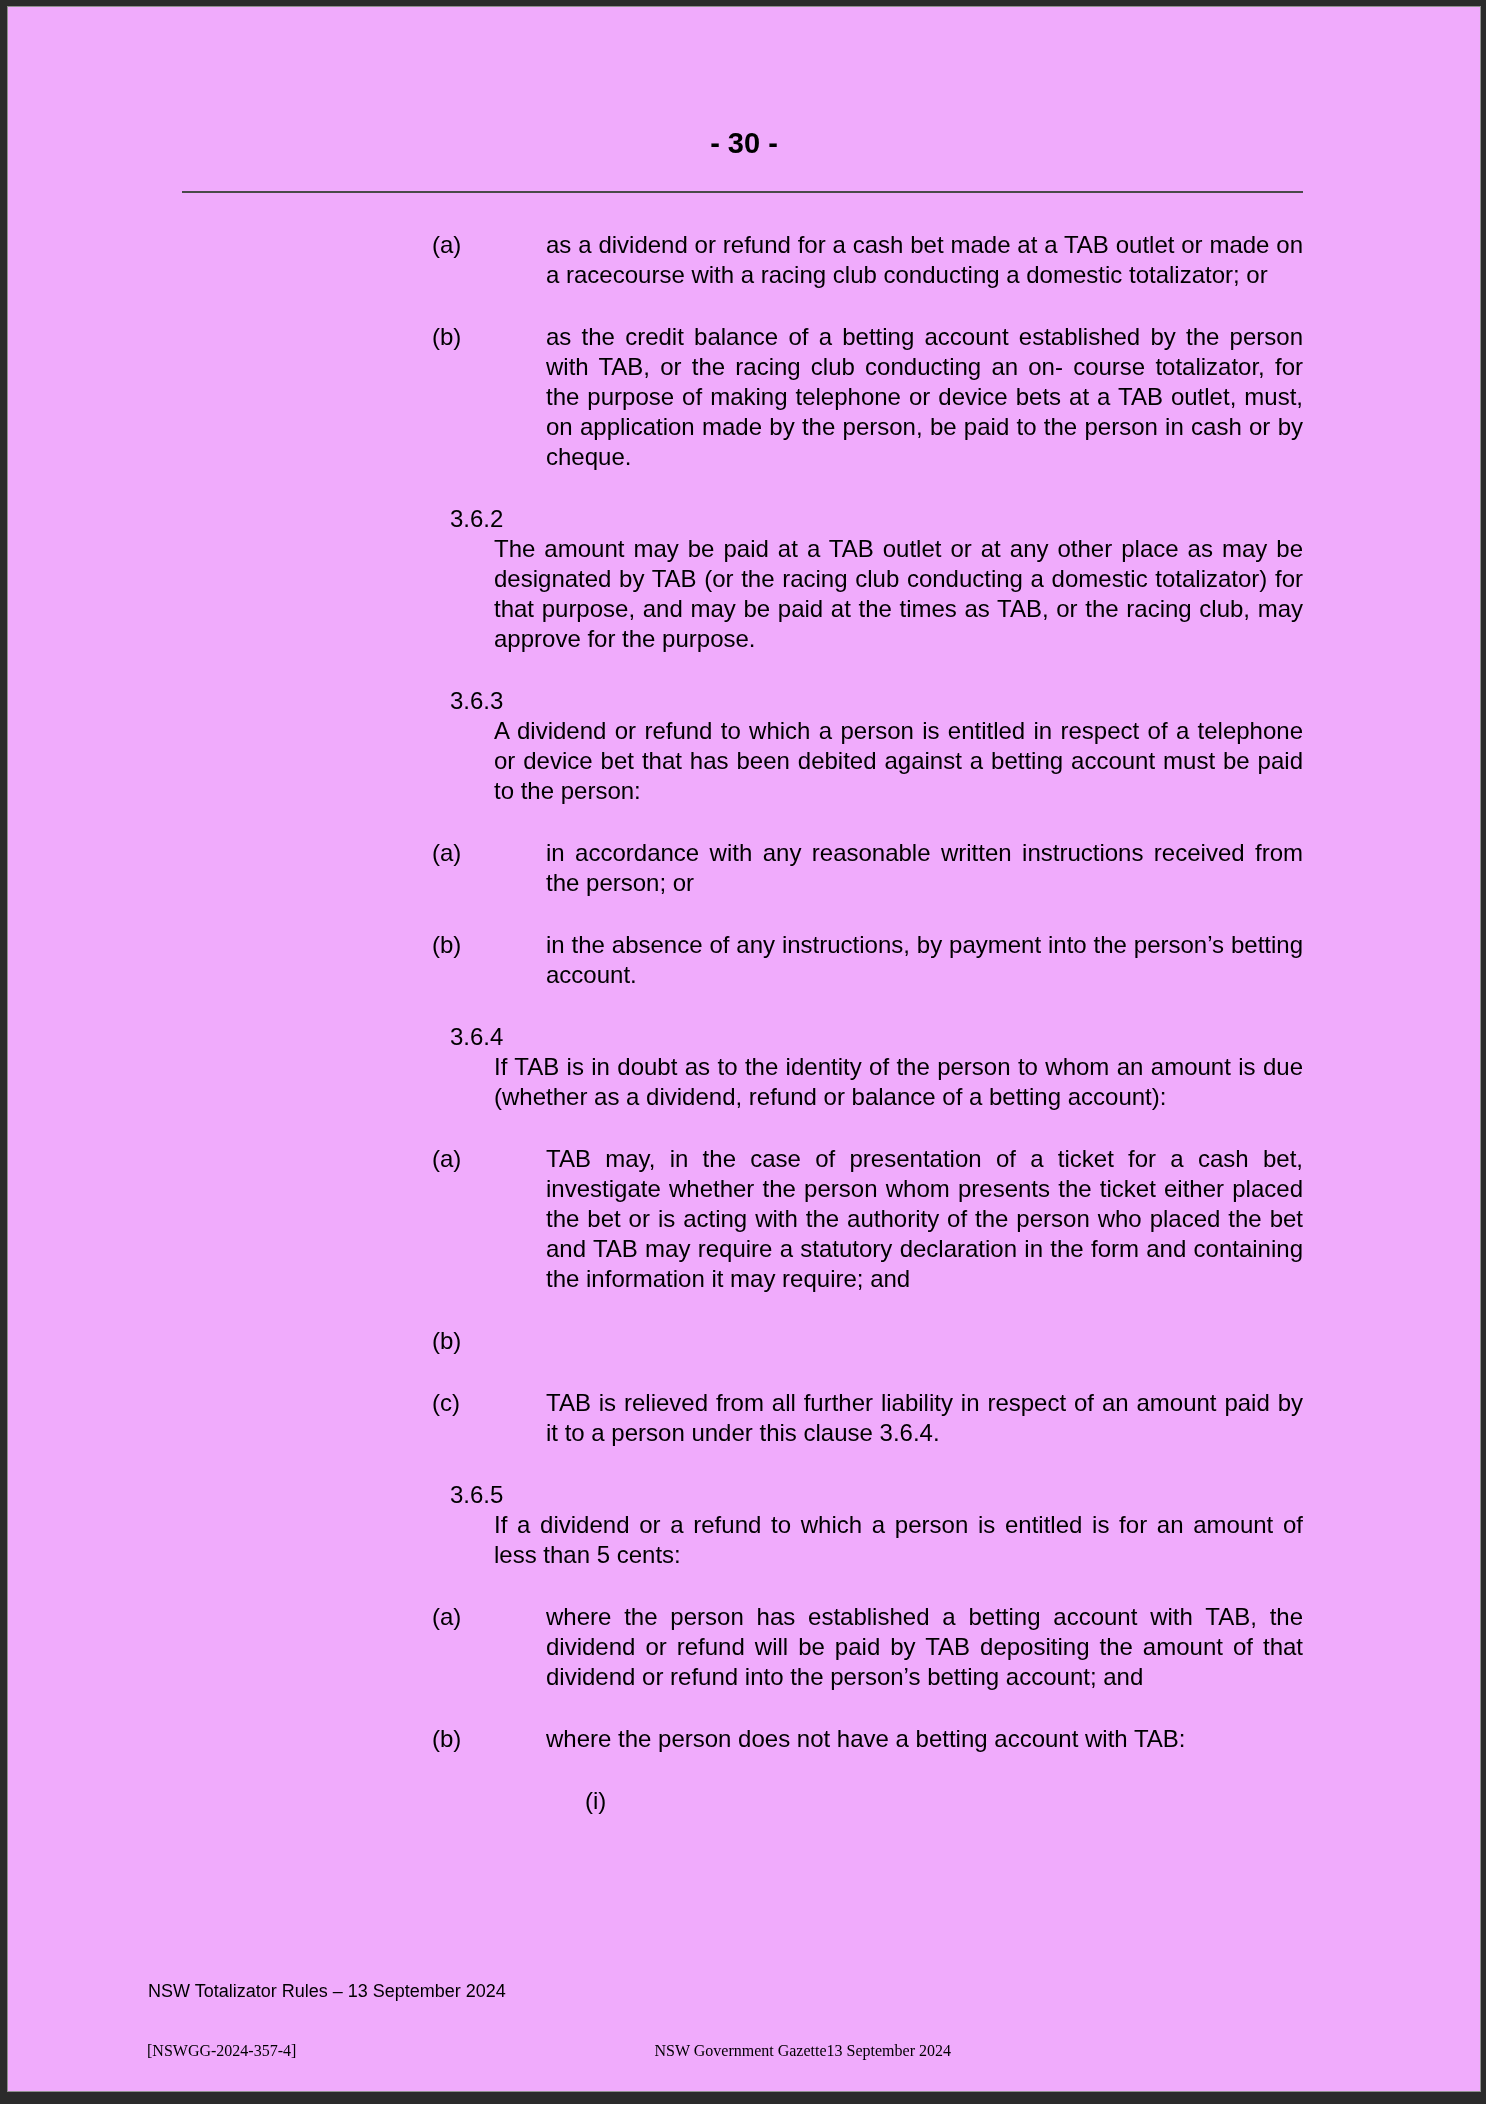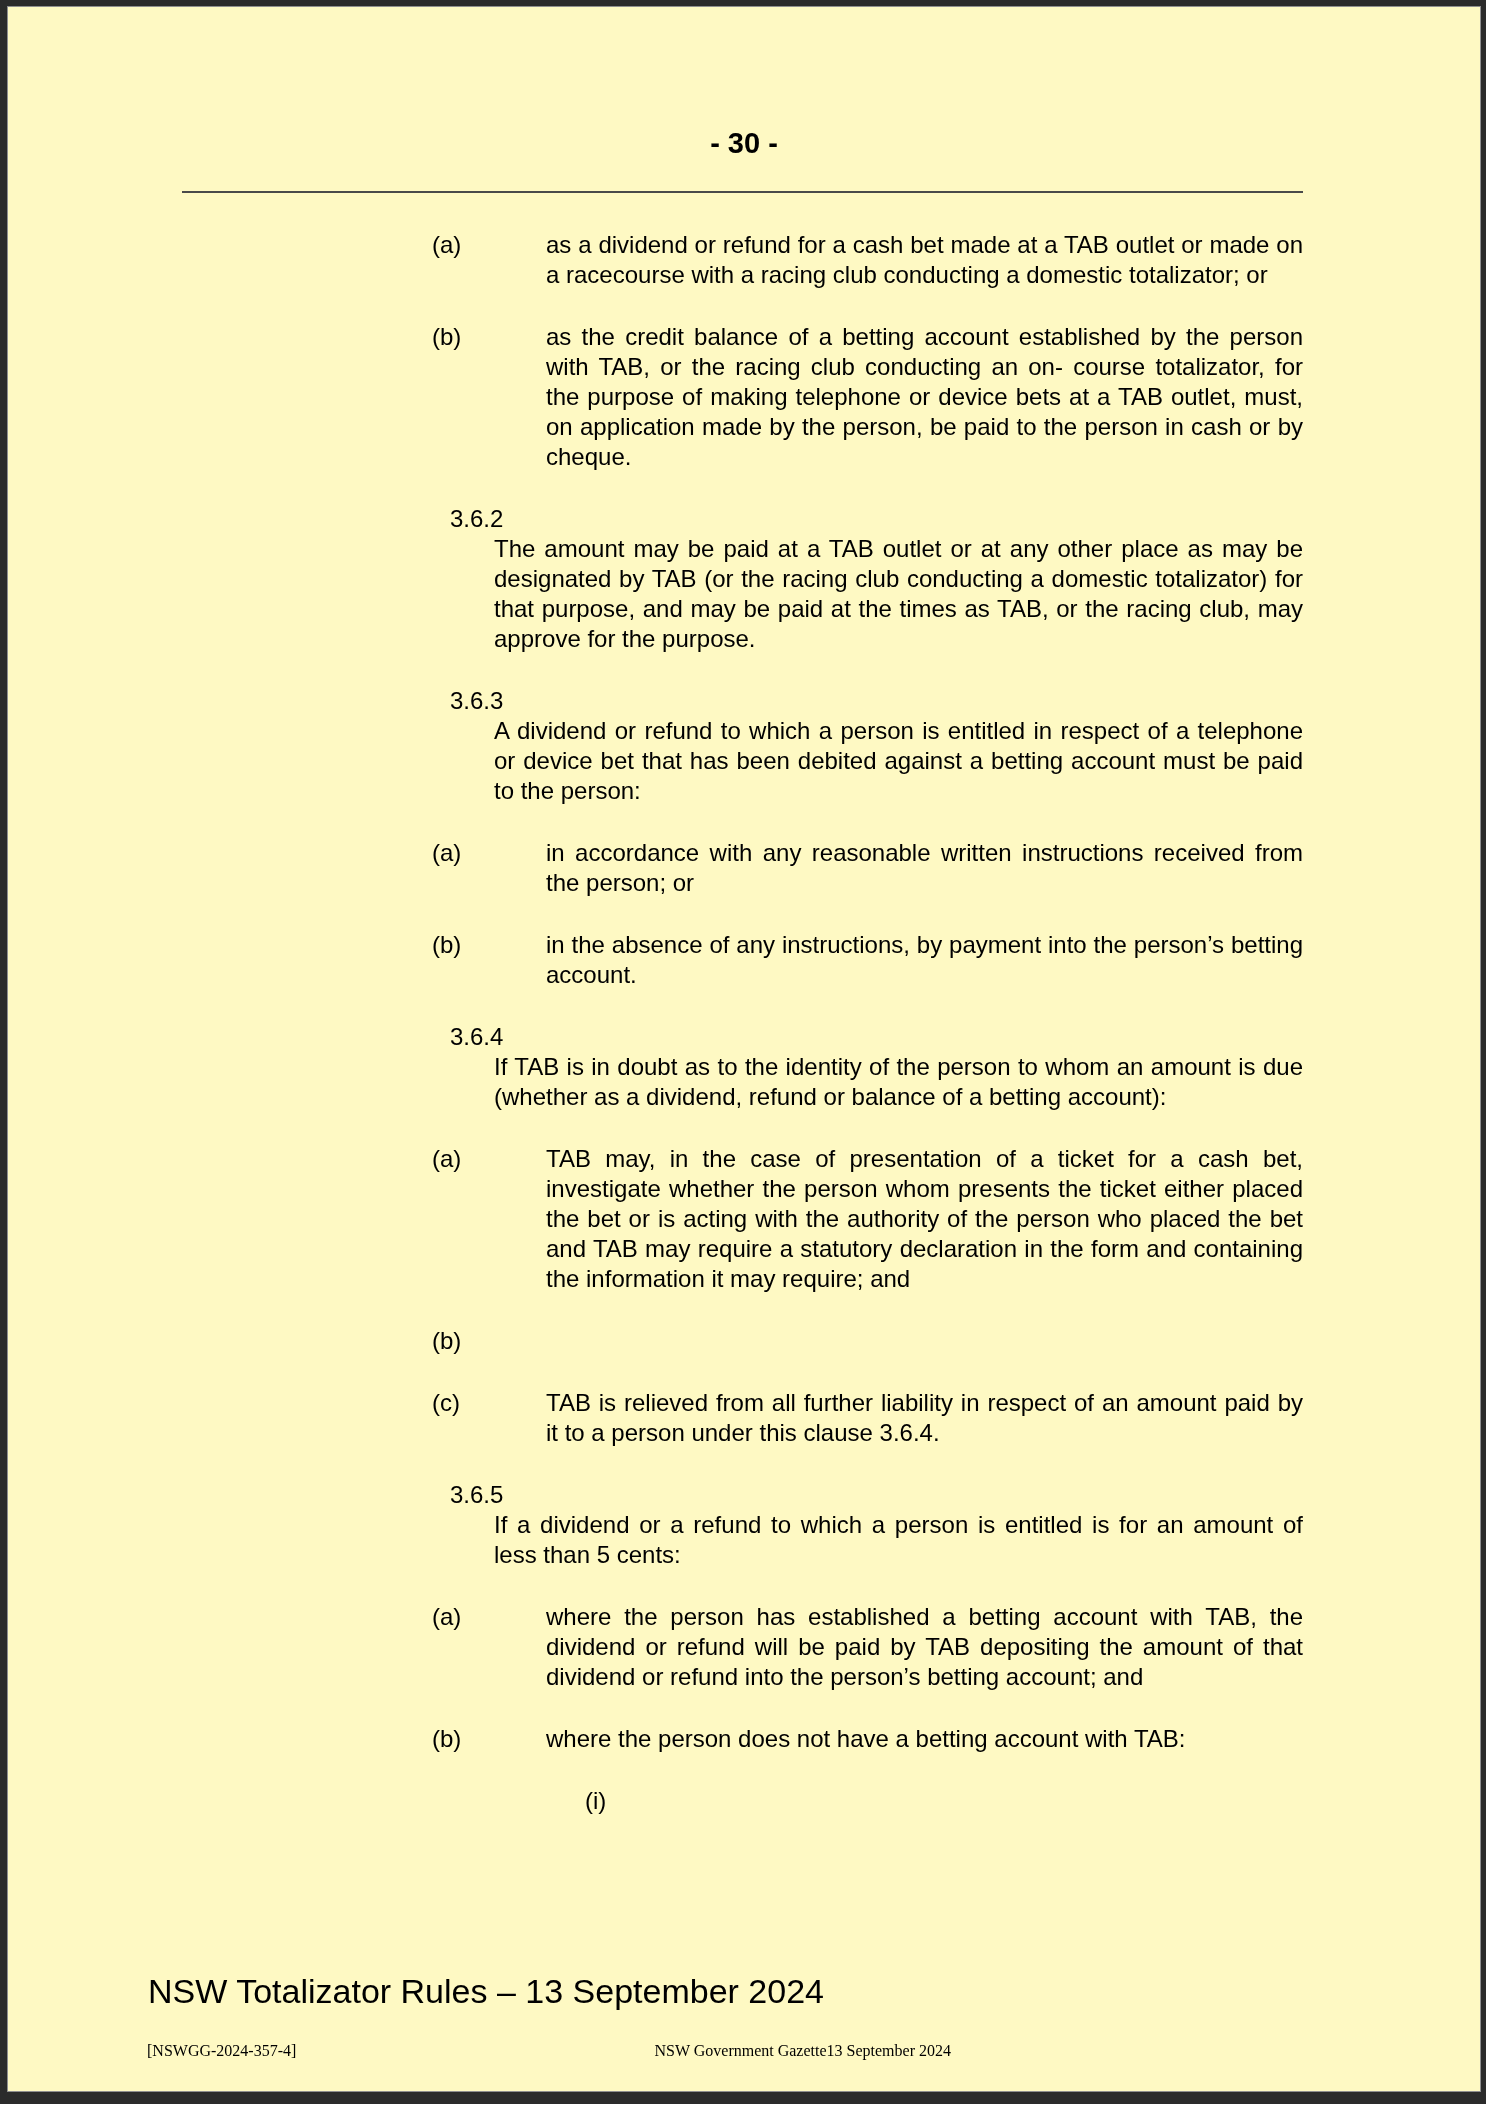--- a/index.html
+++ b/index.html
@@ -6,21 +6,21 @@
   .screen{
     position:relative;
     width:1486px;height:2104px;
     background:#2b2b2b;
     overflow:hidden;
     font-family:"Liberation Sans",sans-serif;
   }
   .page{
     position:absolute;
     left:8px;top:7px;right:6px;bottom:13px;
-    background:#fef9c3;
+    background:#f0abfc;
     box-shadow:0 0 0 1px #8f8f8f;
   }
   .pagenum{
     position:absolute;
     top:119px;left:0;width:100%;
     text-align:center;
     font-size:29px;line-height:34px;
     font-weight:bold;color:#000;
   }
   .rule{
@@ -45,21 +45,21 @@
   .txt{flex:1 1 auto;margin-left:44px;}
   .lvl-a{padding-left:424px;}
   .lvl-a .lbl{width:70px;}
   .lvl-n{padding-left:442px;flex-direction:column;}
   .lvl-n .lbl{width:103px;}
   .lvl-i{padding-left:577px;}
   .lvl-i .lbl{width:107px;}
   .footer-title{
     position:absolute;
     top:1969px;left:140px;
-    font-size:34px;line-height:30px;color:#000;
+    font-size:18px;line-height:30px;color:#000;
   }
   .footer-row{
     position:absolute;
     top:2031px;left:139px;width:1156px;
     display:grid;
     grid-template-columns:1fr auto 1fr;
     align-items:baseline;
     font-family:"Liberation Serif",serif;
     font-size:16px;line-height:26px;color:#000;
   }

